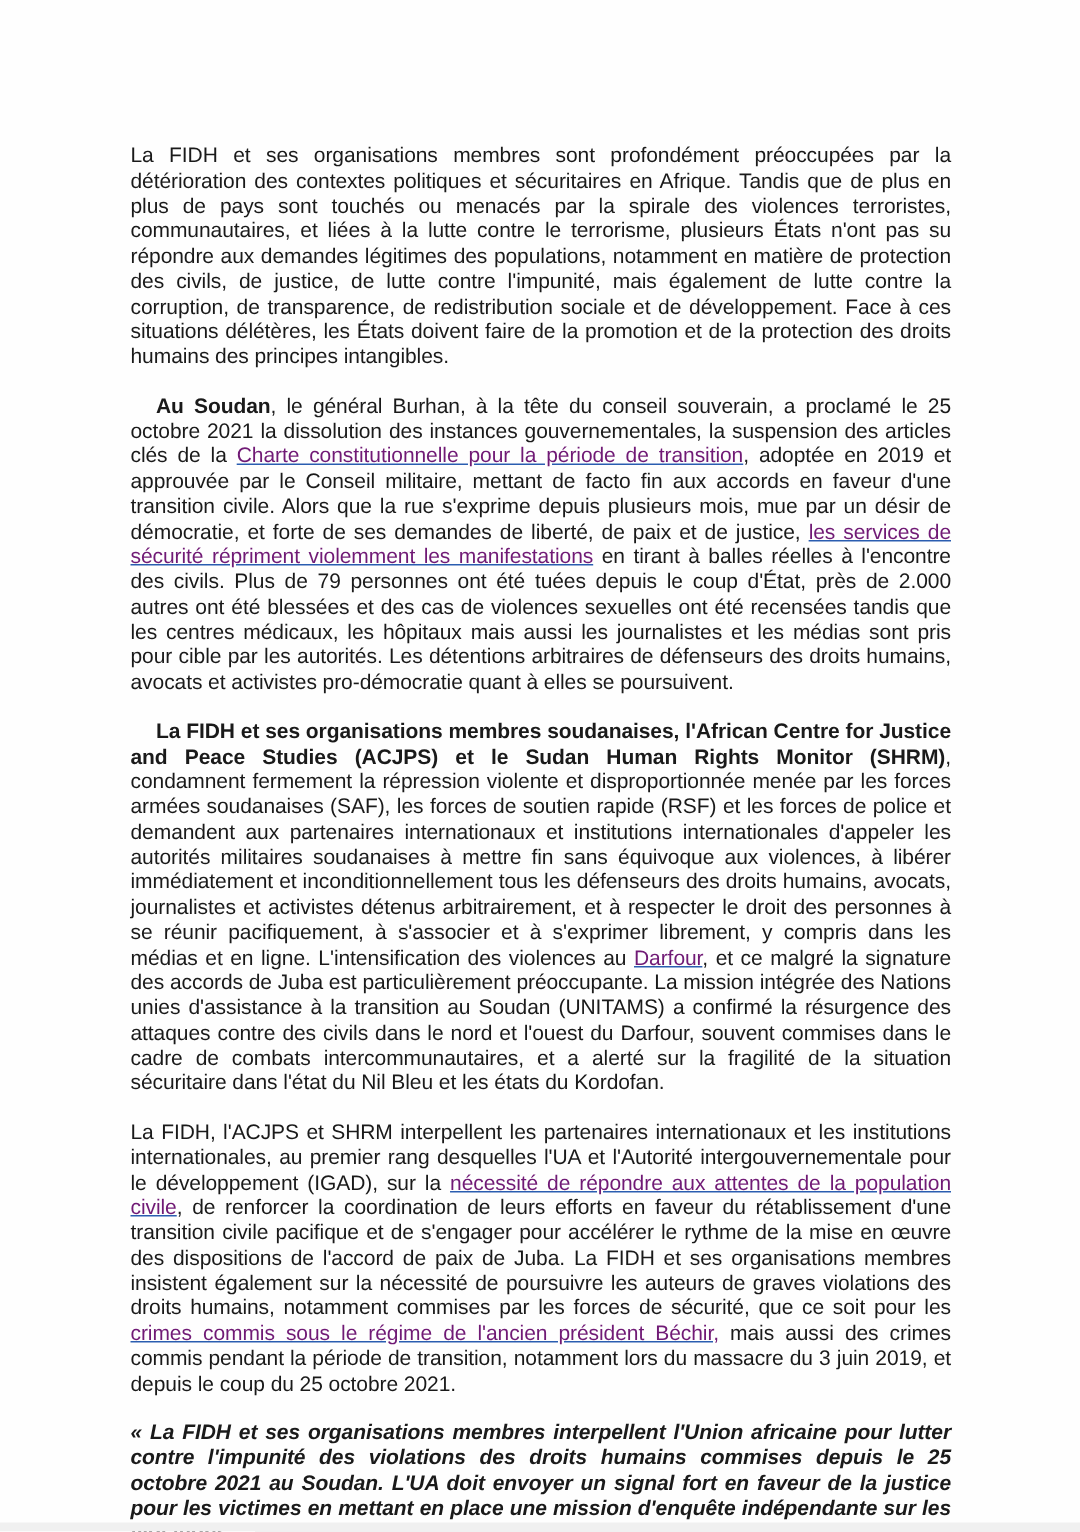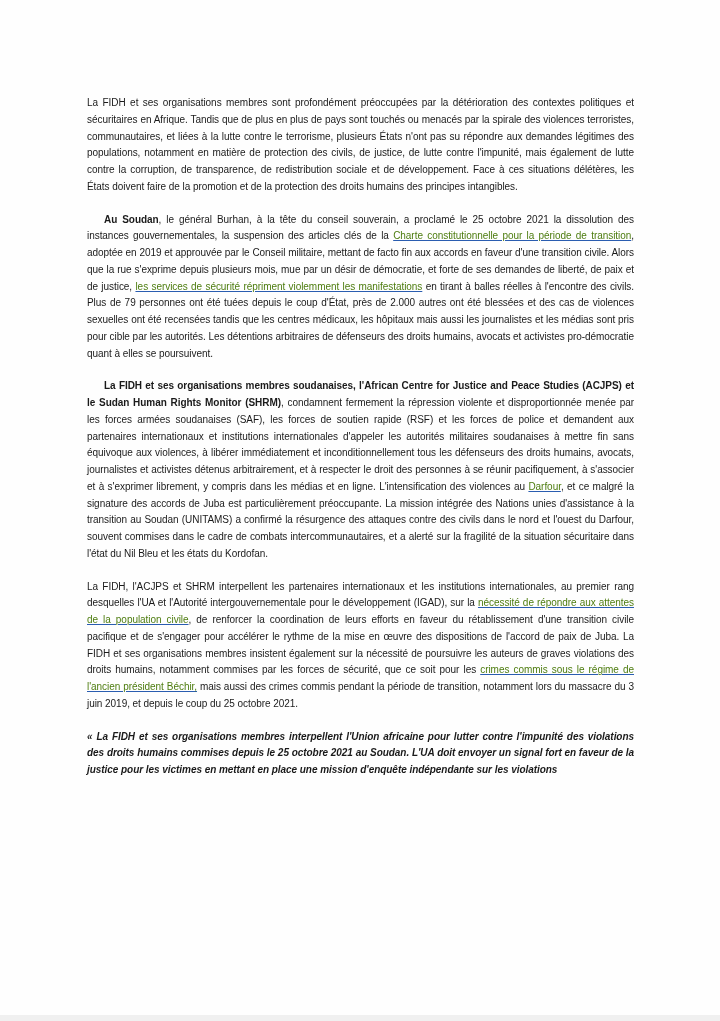--- a/index.html
+++ b/index.html
@@ -16,32 +16,32 @@
       color: #1a1a1a;
     }
     .page {
       position: absolute;
       left: 87px;
       top: 95px;
       width: 547px;
     }
     .para {
       margin: 0 0 16px 0;
-      font-size: 10px;
+      font-size: 14px;
       line-height: 16.75px;
       text-align: justify;
       letter-spacing: -0.05px;
     }
     .para b { font-weight: bold; margin-left: 17px; }
     .quote {
       font-weight: bold;
       font-style: italic;
     }
     a.link {
-      color: #4d7c0f;
+      color: #701a75;
       text-decoration: underline;
       text-decoration-color: #2a5db0;
     }
     .bottom-strip {
       position: absolute;
       left: 0;
       bottom: 0;
       width: 720px;
       height: 6px;
       background: #f0f0f0;

